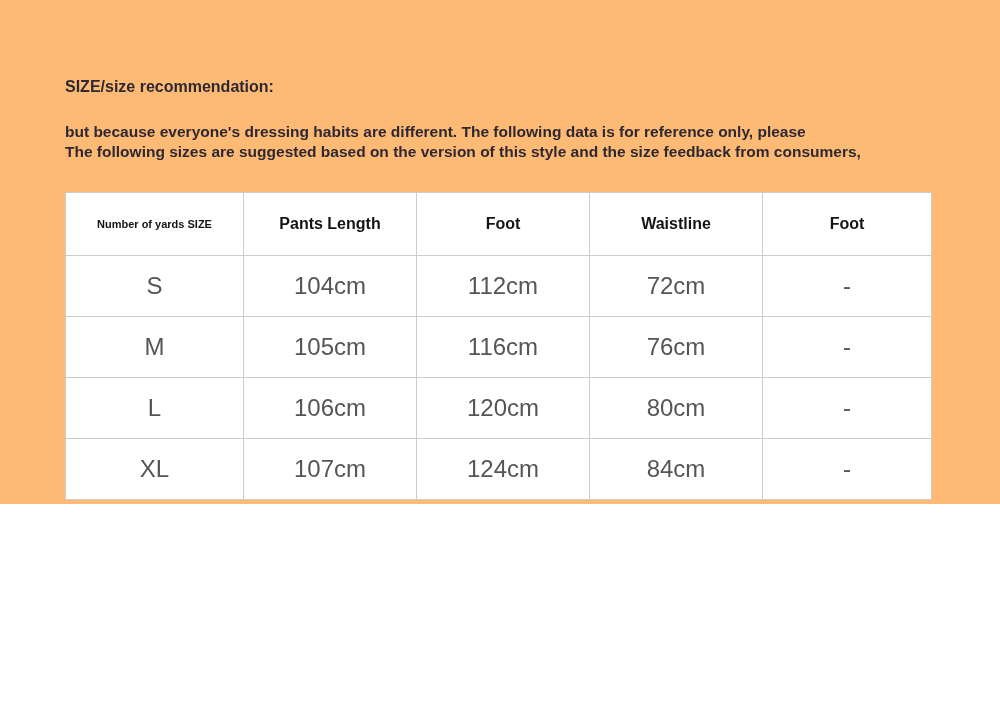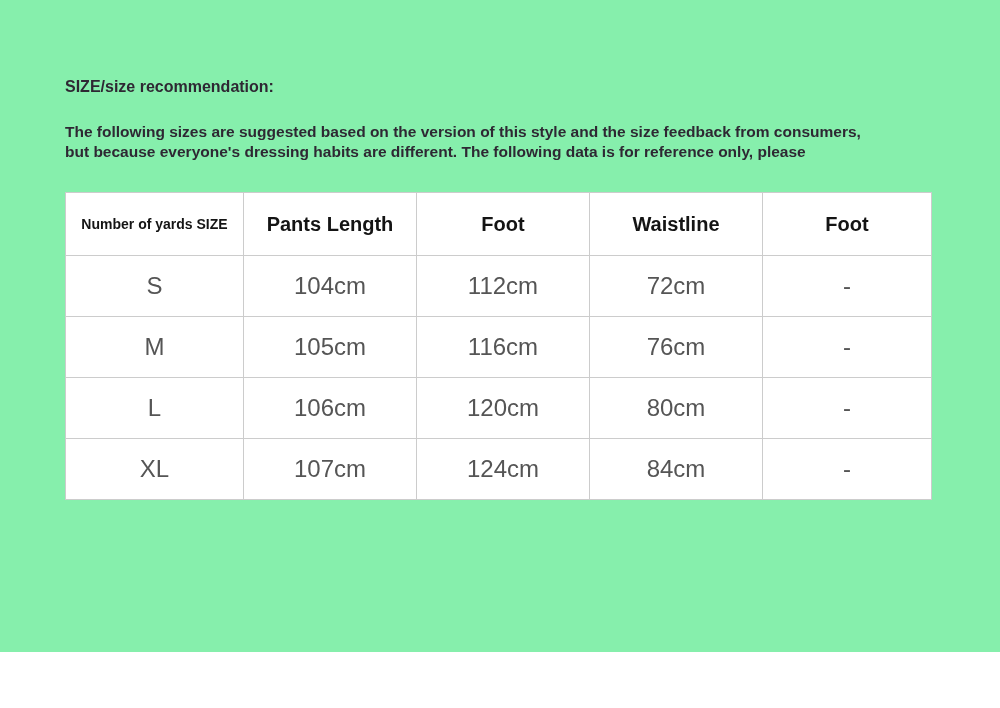--- a/index.html
+++ b/index.html
@@ -5,22 +5,22 @@
   * { box-sizing: border-box; }
   html, body {
     margin: 0;
     padding: 0;
     background: #ffffff;
     font-family: "Liberation Sans", "DejaVu Sans", sans-serif;
   }
   .page {
     position: relative;
     width: 1000px;
-    height: 652px;
-    background: #86efac;
+    height: 504px;
+    background: #fdba74;
     overflow: hidden;
   }
   .content {
     padding: 78px 58px 0 65px;
   }
   .title {
     margin: 0;
     font-size: 16px;
     line-height: 17px;
     font-weight: bold;
@@ -60,45 +60,45 @@
   }
   .size-table th,
   .size-table td {
     border: 1px solid #cccccc;
     text-align: center;
     vertical-align: middle;
     padding: 0;
   }
   .size-table thead th {
     height: 63px;
-    font-size: 20px;
+    font-size: 16px;
     font-weight: bold;
     color: #141414;
   }
   .size-table thead th.col-size {
-    font-size: 14px;
+    font-size: 11px;
   }
   .size-table tbody td {
     height: 61px;
     font-size: 24px;
     font-weight: 400;
     color: #555555;
   }
 </style>
 </head>
 <body>
 
 <div class="page">
   <div class="content">
 
     <h1 class="title">SIZE/size recommendation:</h1>
 
     <div class="intro">
+      <div class="intro-line">but because everyone's dressing habits are different. The following data is for reference only, please</div>
       <div class="intro-line">The following sizes are suggested based on the version of this style and the size feedback from consumers,</div>
-      <div class="intro-line">but because everyone's dressing habits are different. The following data is for reference only, please</div>
     </div>
 
     <div class="chart-wrap">
 
       <table class="size-table">
         <colgroup>
           <col style="width:178px">
           <col style="width:173px">
           <col style="width:173px">
           <col style="width:173px">

